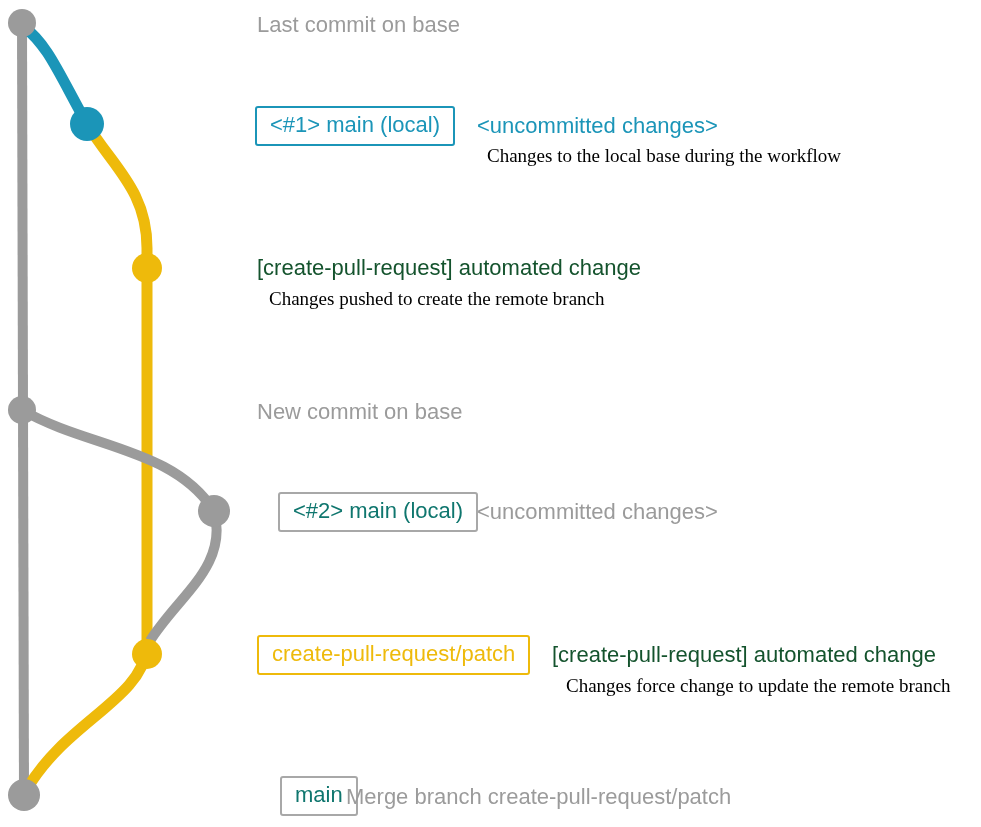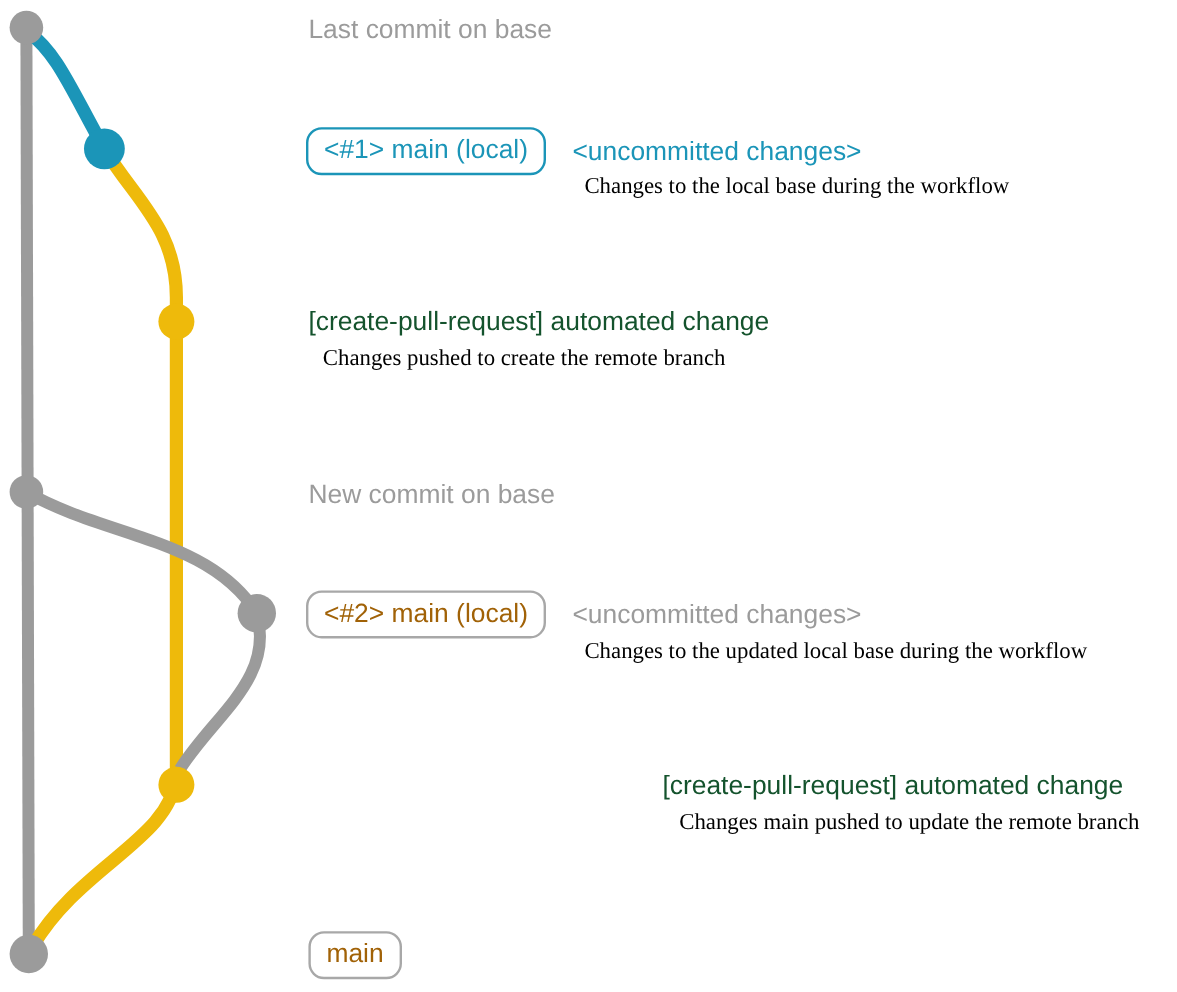--- a/index.html
+++ b/index.html
@@ -17,28 +17,28 @@
   .serif {
     font-family: "Liberation Serif", "DejaVu Serif", serif;
     font-size: 19px; line-height: 22px; color: #000000; text-align: center;
   }
   .gray-text { color: #9b9b9b; }
   .blue-text { color: #1b95b8; }
   .yellow-text { color: #14532d; }
   .badge {
     display: inline-block;
     border: 2px solid;
-    border-radius: 13px;
+    border-radius: 3px;
     padding: 4px 13px 6px 13px;
     font-size: 22px;
     line-height: 26px;
     background: #ffffff;
   }
   .badge-blue { border-color: #1b95b8; color: #1b95b8; }
-  .badge-gray { border-color: #a8a8a8; color: #a16207; }
+  .badge-gray { border-color: #a8a8a8; color: #0f766e; margin-left: 23px; }
   .badge-yellow { border-color: #eeba0b; color: #eeba0b; }
 </style>
 </head>
 <body>
 
 <div class="canvas">
 
   <svg class="graph-svg" width="981" height="827" viewBox="0 0 981 827">
 
     <path d="M 22 23 L 24 795" stroke="#9b9b9b" stroke-width="10" fill="none"></path>
@@ -68,22 +68,25 @@
 
   <div class="abs sans yellow-text" style="left:257px; top:255px;">[create-pull-request] automated change</div>
   <div class="abs serif" style="left:269px; top:288px;">Changes pushed to create the remote branch</div>
 
   <div class="abs sans gray-text" style="left:257px; top:399px;">New commit on base</div>
 
   <div class="abs" style="left:255px; top:492px;">
     <span class="badge badge-gray">&lt;#2&gt; main (local)</span>
   </div>
   <div class="abs sans gray-text" style="left:477px; top:499px;">&lt;uncommitted changes&gt;</div>
-  <div class="abs serif" style="left:487px; top:532px;">Changes to the updated local base during the workflow</div>
 
+  <div class="abs" style="left:257px; top:635px;">
+    <span class="badge badge-yellow">create-pull-request/patch</span>
+  </div>
   <div class="abs sans yellow-text" style="left:552px; top:642px;">[create-pull-request] automated change</div>
-  <div class="abs serif" style="left:566px; top:675px;">Changes main pushed to update the remote branch</div>
+  <div class="abs serif" style="left:566px; top:675px;">Changes force change to update the remote branch</div>
 
   <div class="abs" style="left:257px; top:776px;text-align:right;">
     <span class="badge badge-gray">main</span>
   </div>
+  <div class="abs sans gray-text" style="left:346px; top:784px;">Merge branch create-pull-request/patch</div>
 
 </div>
 
 </body></html>

